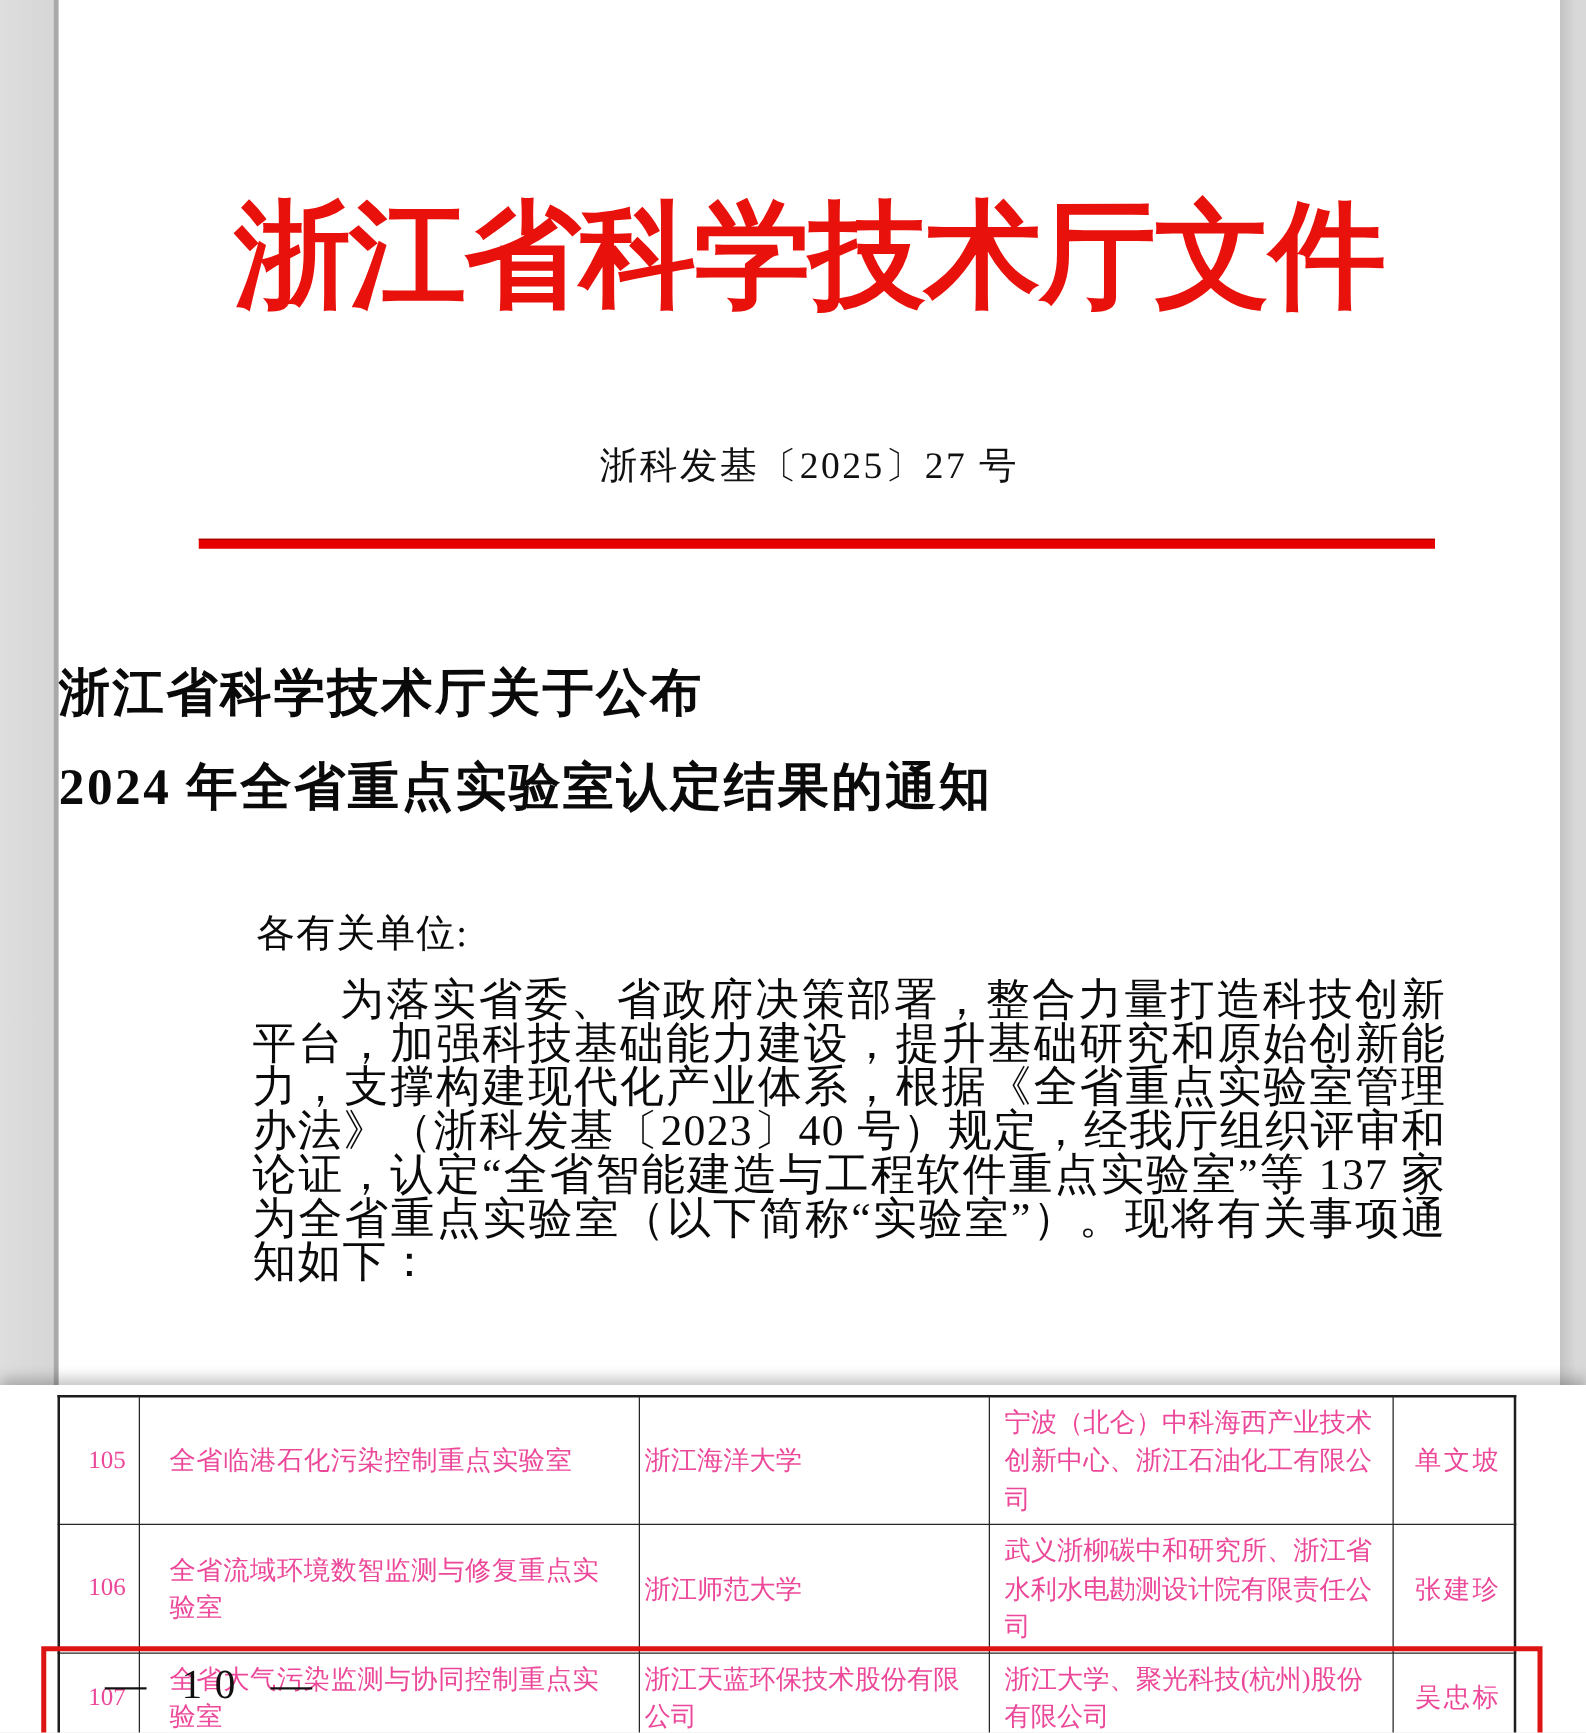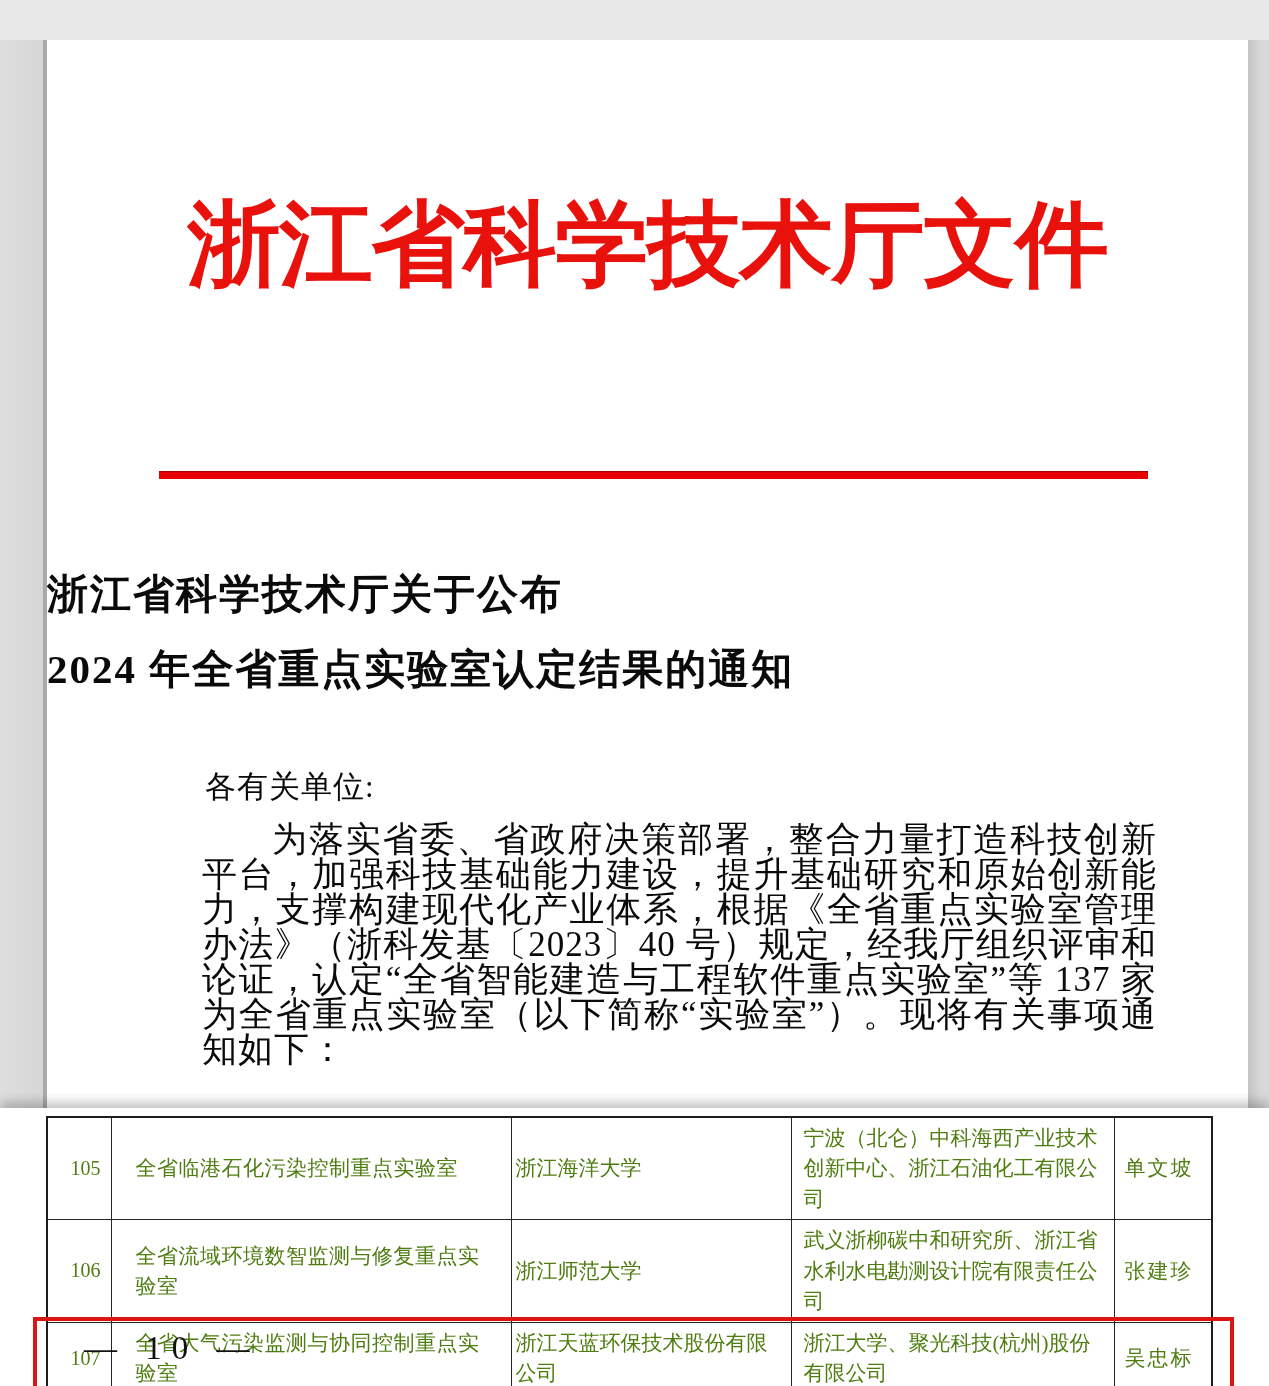--- a/index.html
+++ b/index.html
@@ -5,21 +5,21 @@
   html,body{margin:0;padding:0;}
   body{
     width:1269px;height:1386px;
     background:#e8e8e8;
     font-family:"Liberation Serif","DejaVu Serif",serif;
     position:relative;overflow:hidden;
   }
   .canvas{position:absolute;inset:0;width:1269px;height:1386px;}
 
   
-  .upper{position:absolute;top:0;left:0;width:1269px;height:1096px;margin-top:40px;}
+  .upper{position:absolute;top:0;left:0;width:1269px;height:1096px;}
   .margin-left{
     position:absolute;top:0;left:0;width:43px;height:1108px;
     background:linear-gradient(to right,#dedede,#d6d6d6);
     border-right:4px solid #a9a9a9;
   }
   .page-white{
     position:absolute;top:0;left:47px;width:1201px;height:1108px;
     background:#ffffff;
   }
   .margin-right{
@@ -74,36 +74,36 @@
   }
   table.result-table{
     position:absolute;top:8px;left:46px;
     border-collapse:collapse;
     table-layout:fixed;
     width:1165px;
     font-family:"Liberation Serif","DejaVu Serif",serif;
   }
   .result-table td{
     border:1.5px solid #262626;
-    font-size:21px;color:#4d7c0f;
+    font-size:21px;color:#ec4899;
     padding:5px 10px;
     vertical-align:middle;
     line-height:1.45;
   }
   .result-table{border:2px solid #1d1d1d;}
   .col-no{width:64px;}
   .col-lab{width:400px;}
   .col-inst{width:280px;}
   .col-partner{width:323px;}
   .col-dir{width:98px;}
   td.cell-no{text-align:right;font-size:20px;}
   td.cell-lab{padding-left:24px;letter-spacing:0.5px;}
   td.cell-inst{padding-left:4px;}
   td.cell-partner{padding-left:12px;}
-  td.cell-dir{text-align:left;letter-spacing:2px;}
+  td.cell-dir{text-align:right;letter-spacing:2px;}
   .result-table tr{height:52px;}
 
   .highlight-box{
     position:absolute;
     border:4px solid #dd1414;
     pointer-events:none;
     box-sizing:border-box;
     z-index:5;
   }
 
@@ -115,20 +115,21 @@
 </style>
 </head>
 <body>
 
 <div class="canvas">
 
   <div class="upper">
     <div class="margin-left"></div>
     <div class="page-white">
       <div class="banner-title">浙江省科学技术厅文件</div>
+      <div class="doc-number">浙科发基〔2025〕27 号</div>
       <div class="red-rule"></div>
       <div class="notice-title notice-line1">浙江省科学技术厅关于公布</div>
       <div class="notice-title notice-line2">2024 年全省重点实验室认定结果的通知</div>
       <div class="salutation">各有关单位:</div>
       <p class="body-par">为落实省委、省政府决策部署，整合力量打造科技创新平台，加强科技基础能力建设，提升基础研究和原始创新能力，支撑构建现代化产业体系，根据《全省重点实验室管理办法》（浙科发基〔2023〕40 号）规定，经我厅组织评审和论证，认定“全省智能建造与工程软件重点实验室”等 137 家为全省重点实验室（以下简称“实验室”）。现将有关事项通知如下：</p>
     </div>
     <div class="margin-right"></div>
   </div>
 
   <div class="table-section">

